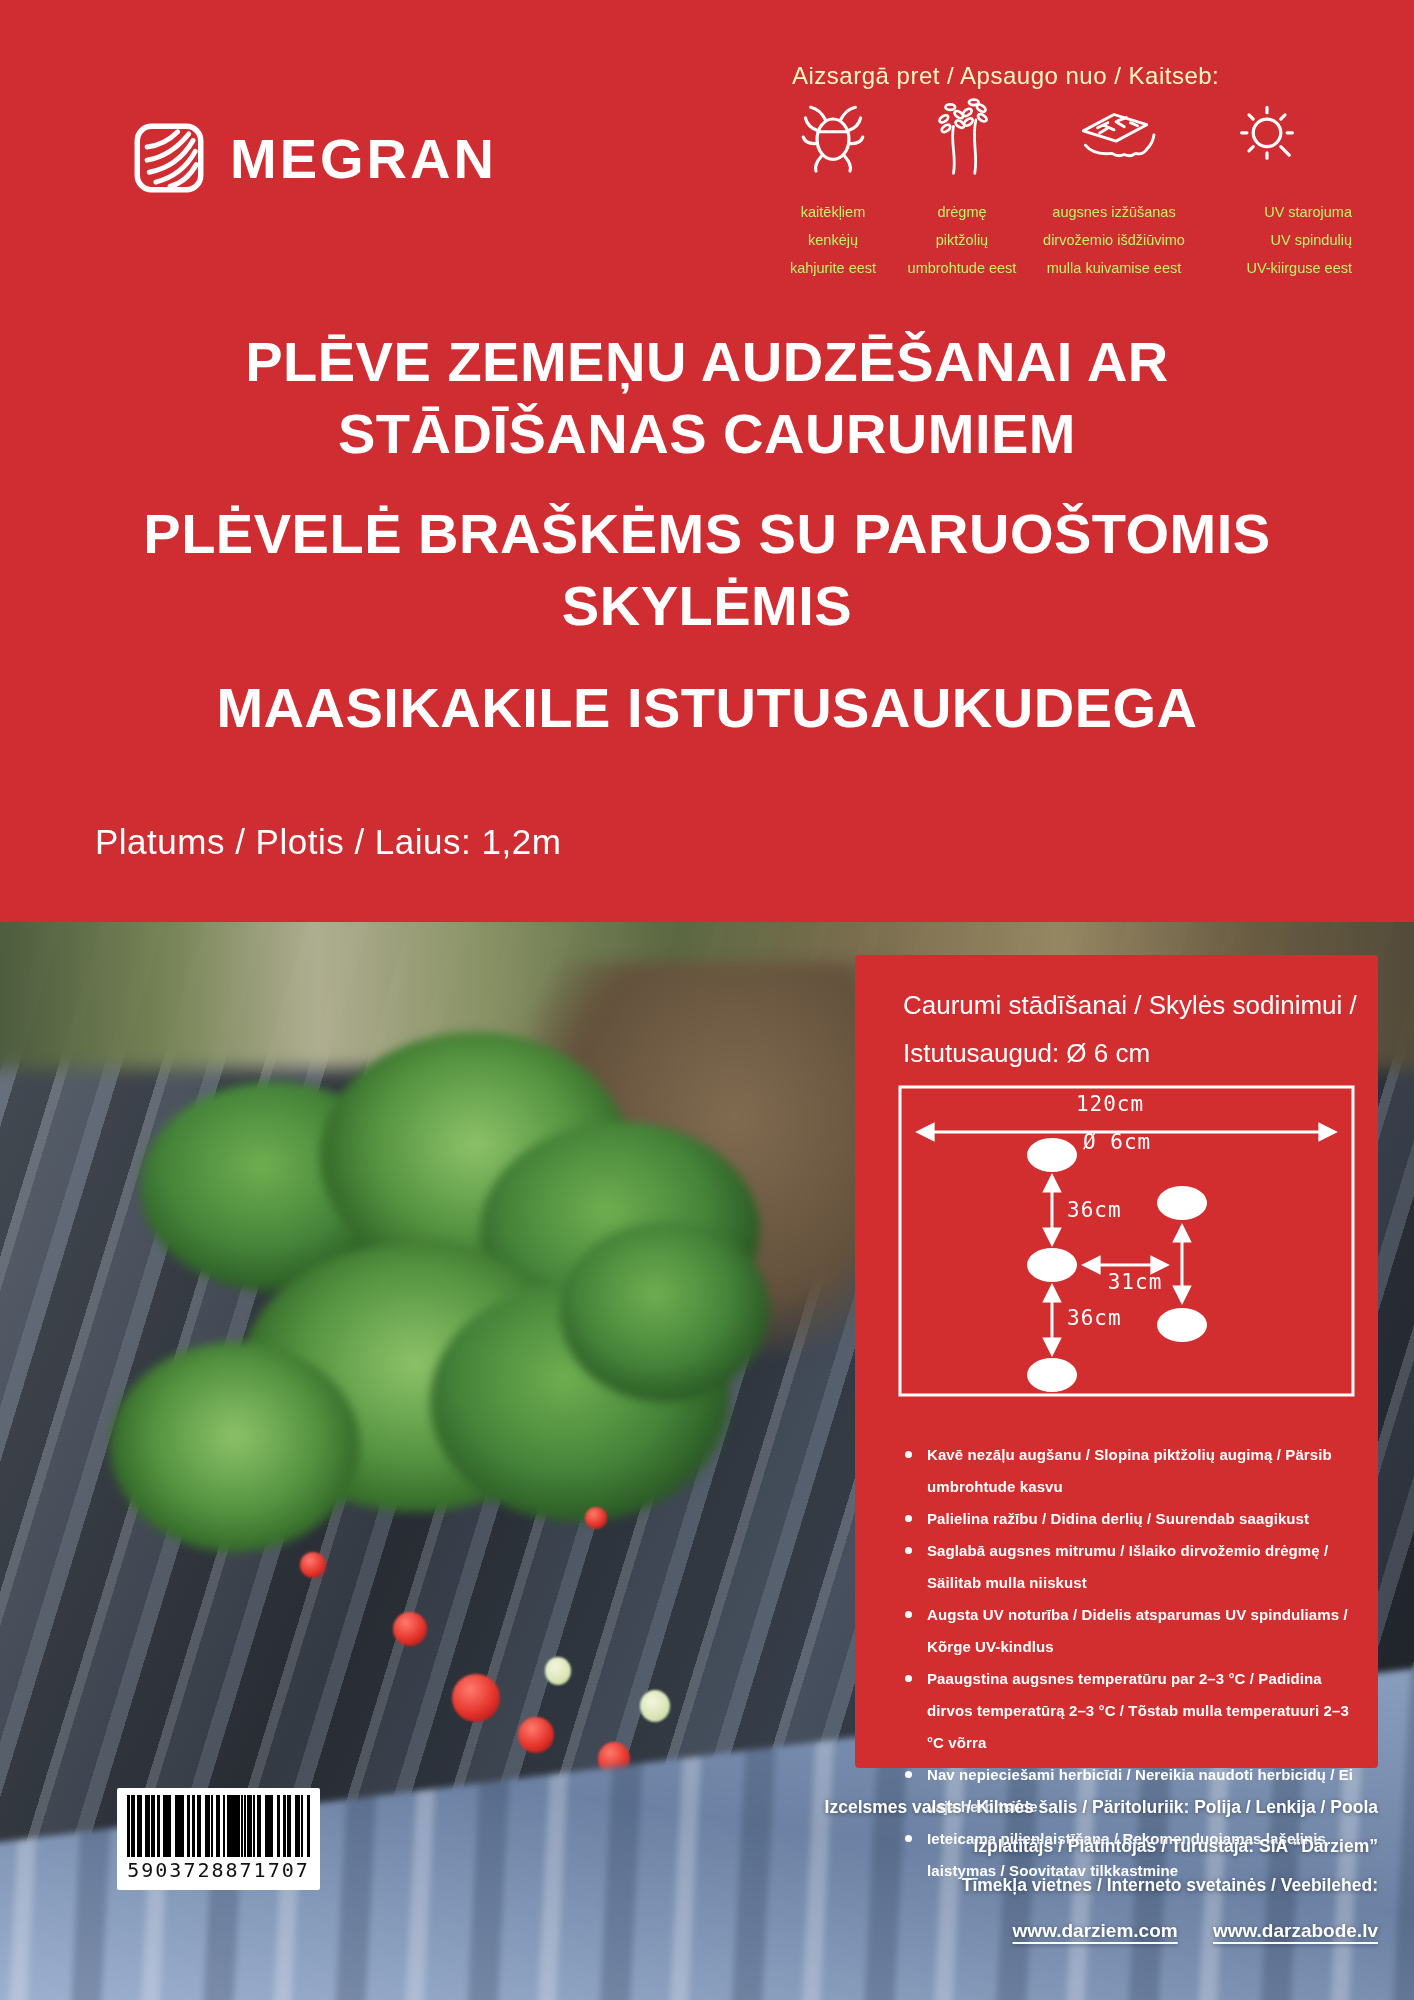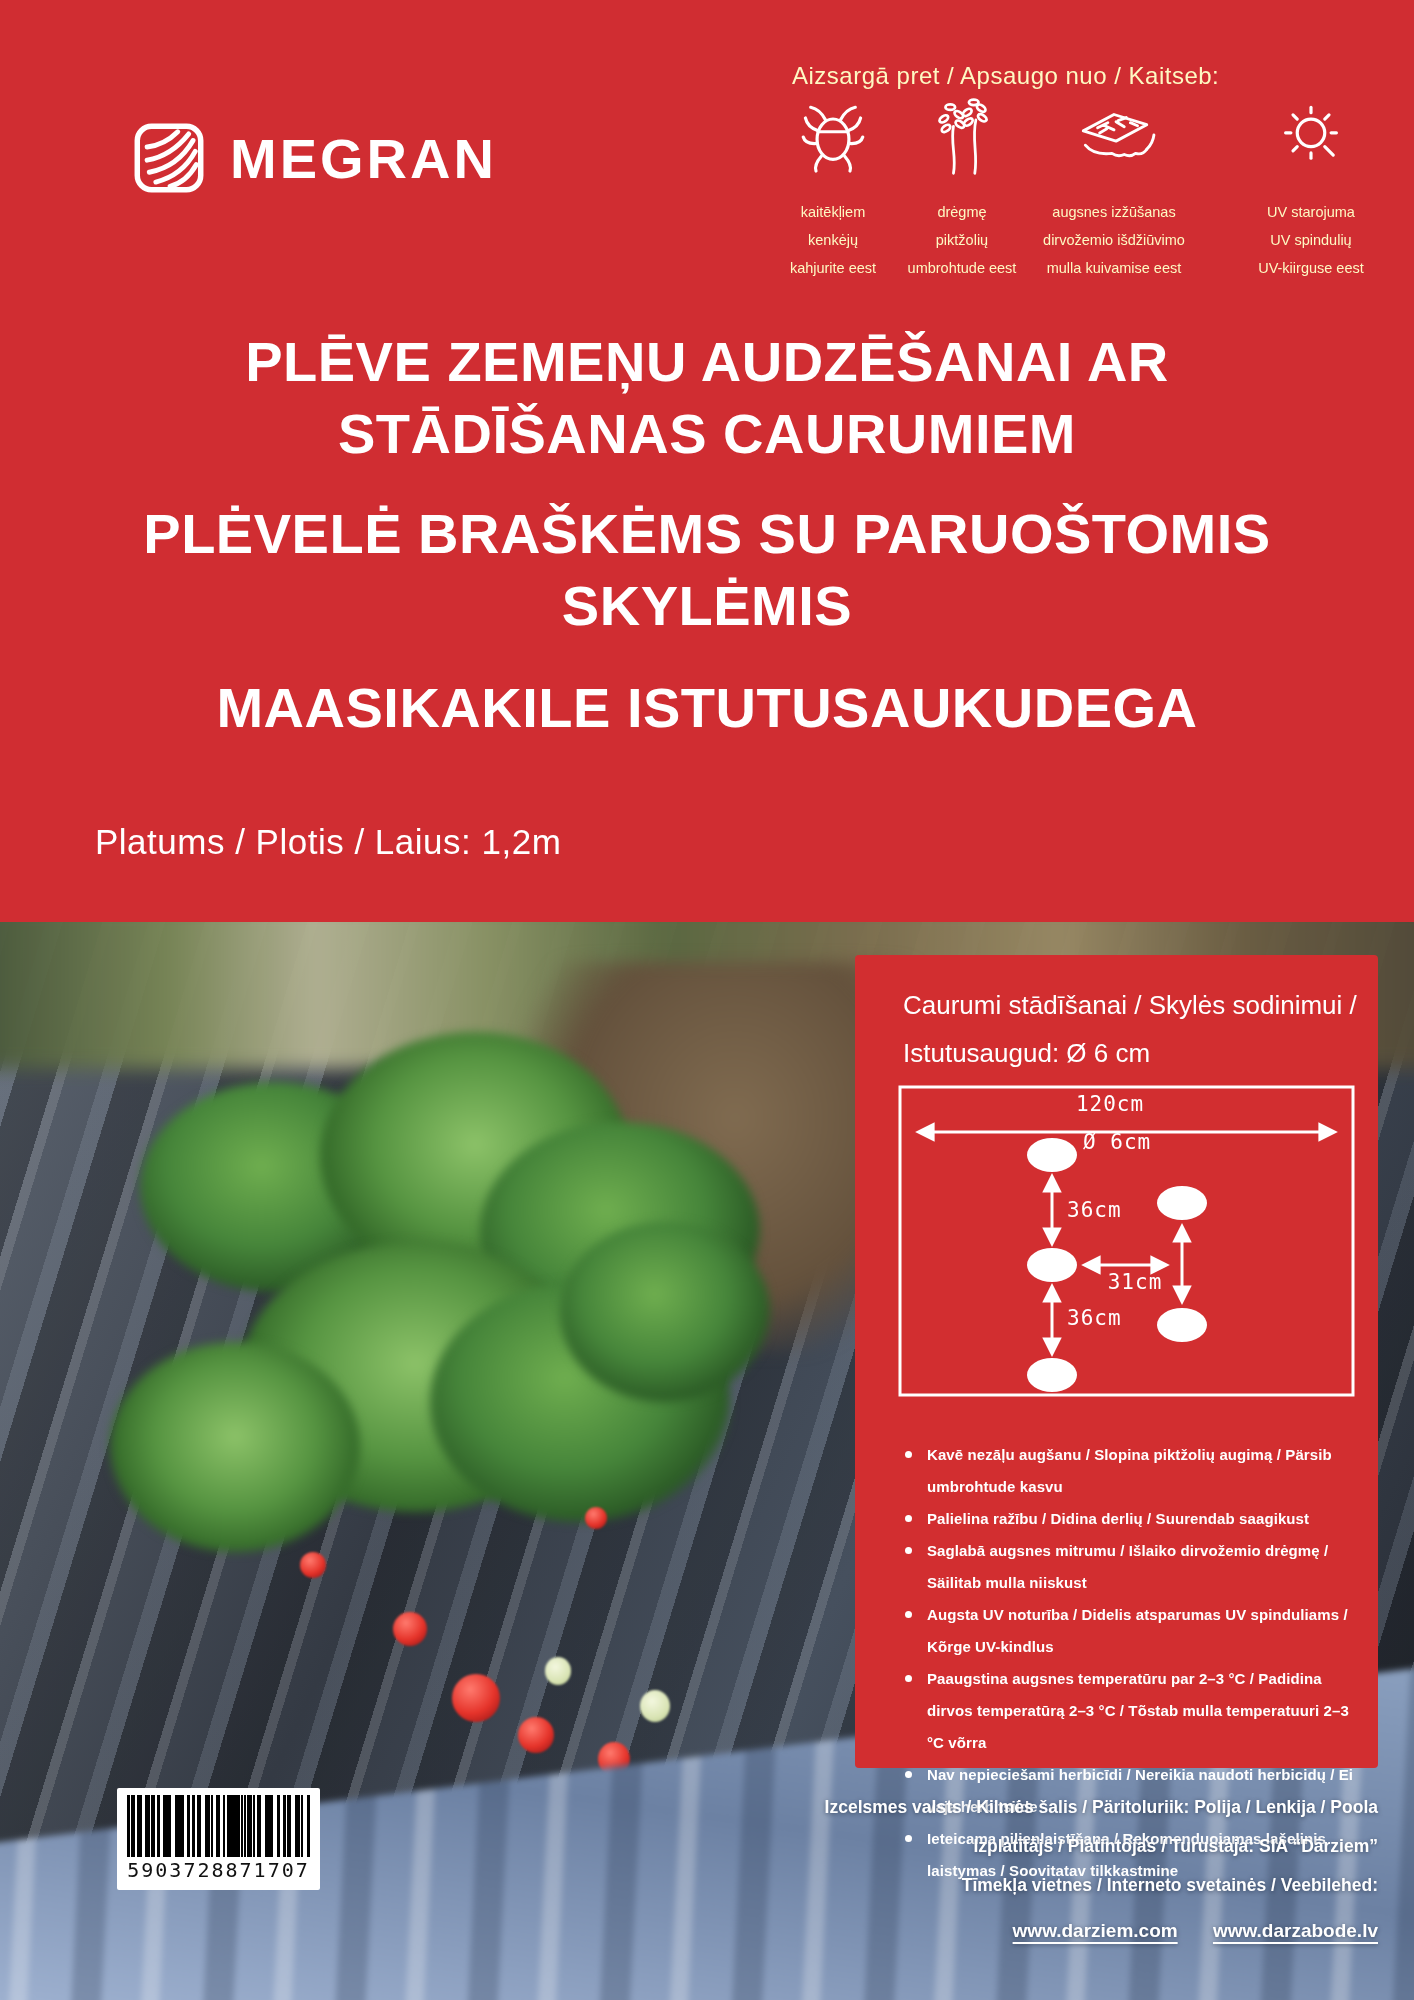--- a/index.html
+++ b/index.html
@@ -49,24 +49,24 @@
   .header{position:absolute;left:0;top:0;width:1414px;height:922px;background:#d02d32;}
   .brand{position:absolute;left:134px;top:122px;display:flex;align-items:center;gap:26px;}
   .brand-icon svg{display:block;}
   .brand-name{font-size:56px;font-weight:700;letter-spacing:3px;}
 
   .protect-title{position:absolute;left:792px;top:62px;font-size:24px;font-weight:300;letter-spacing:.5px;color:#fef9c3;}
   .pitem{position:absolute;top:98px;text-align:center;}
   .pi1{left:758px;width:150px;}
   .pi2{left:886px;width:152px;}
   .pi3{left:1028px;width:172px;}
-  .pi4{left:1226px;width:170px;}
+  .pi4{left:1182px;width:170px;text-align:right;}
   .picon{display:block;height:78px;}
   .picon svg{display:block;margin:0 auto;}
-  .pcap{margin-top:22px;font-size:14.5px;font-weight:300;line-height:28px;color:#fef9c3;}
+  .pcap{margin-top:22px;font-size:14.5px;font-weight:300;line-height:28px;color:#bef264;}
   .pcap span{display:block;}
 
   .title{position:absolute;left:0;width:1414px;text-align:center;font-weight:700;
          font-size:56px;line-height:72px;letter-spacing:.5px;margin:0;}
   .title span{display:block;}
   .title-lv{top:326px;}
   .title-lt{top:498px;}
   .title-ee{top:672px;}
 
   .spec{position:absolute;font-size:35px;font-weight:300;letter-spacing:.5px;}

